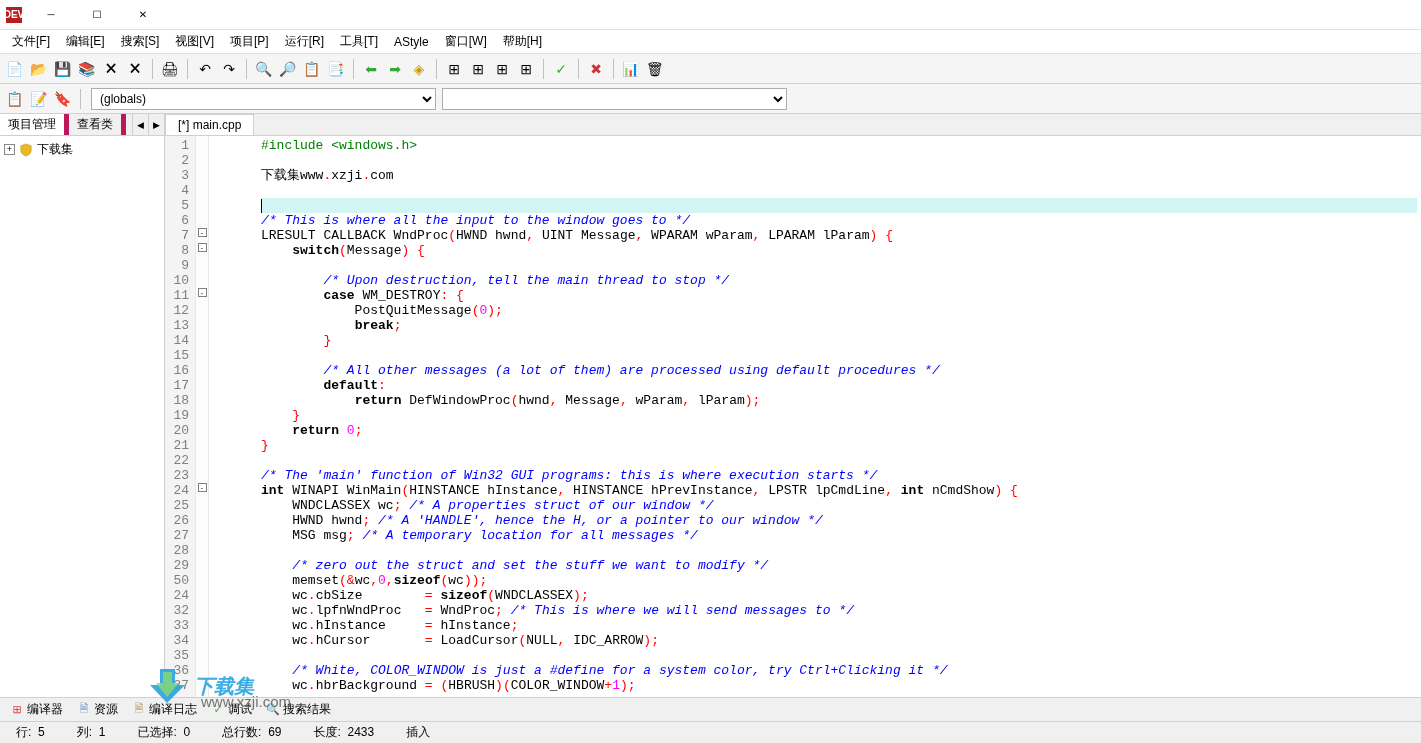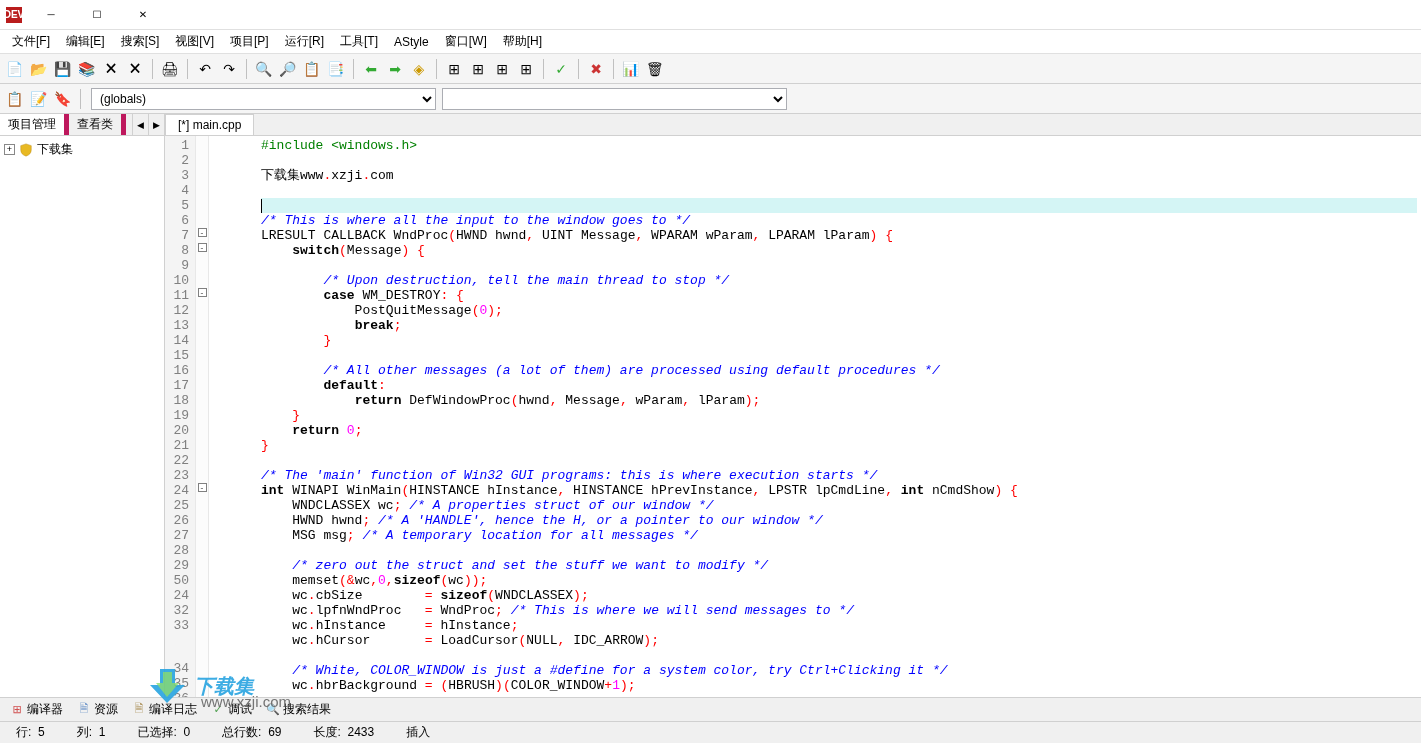--- a/index.html
+++ b/index.html
@@ -184,21 +184,21 @@
             <div style="height: 15px;">24</div>
             <div style="height: 15px;">25</div>
             <div style="height: 15px;">26</div>
             <div style="height: 15px;">27</div>
             <div style="height: 15px;">28</div>
             <div style="height: 15px;">29</div>
             <div style="height: 15px;">50</div>
             <div style="height: 15px;">24</div>
             <div style="height: 15px;">32</div>
             <div style="height: 15px;">33</div>
-            <div style="height: 15px; margin-top: 28px;">34</div>
+            <div style="height: 15px;">34</div>
             <div style="height: 15px;">35</div>
             <div style="height: 15px;">36</div>
             <div style="height: 15px;">37</div>
           </div>
         <div class="fold-gutter" id="fold-gutter">
             <div style="height: 15px;"></div>
             <div style="height: 15px;"></div>
             <div style="height: 15px;"></div>
             <div style="height: 15px;"></div>
             <div style="height: 15px;"></div>

